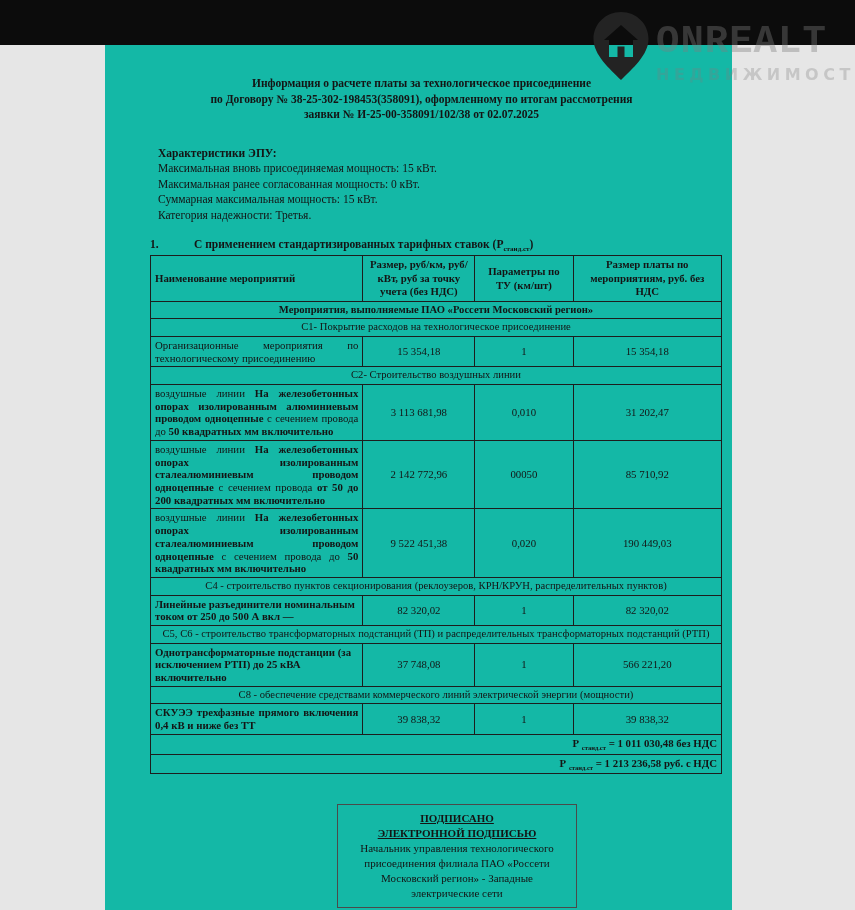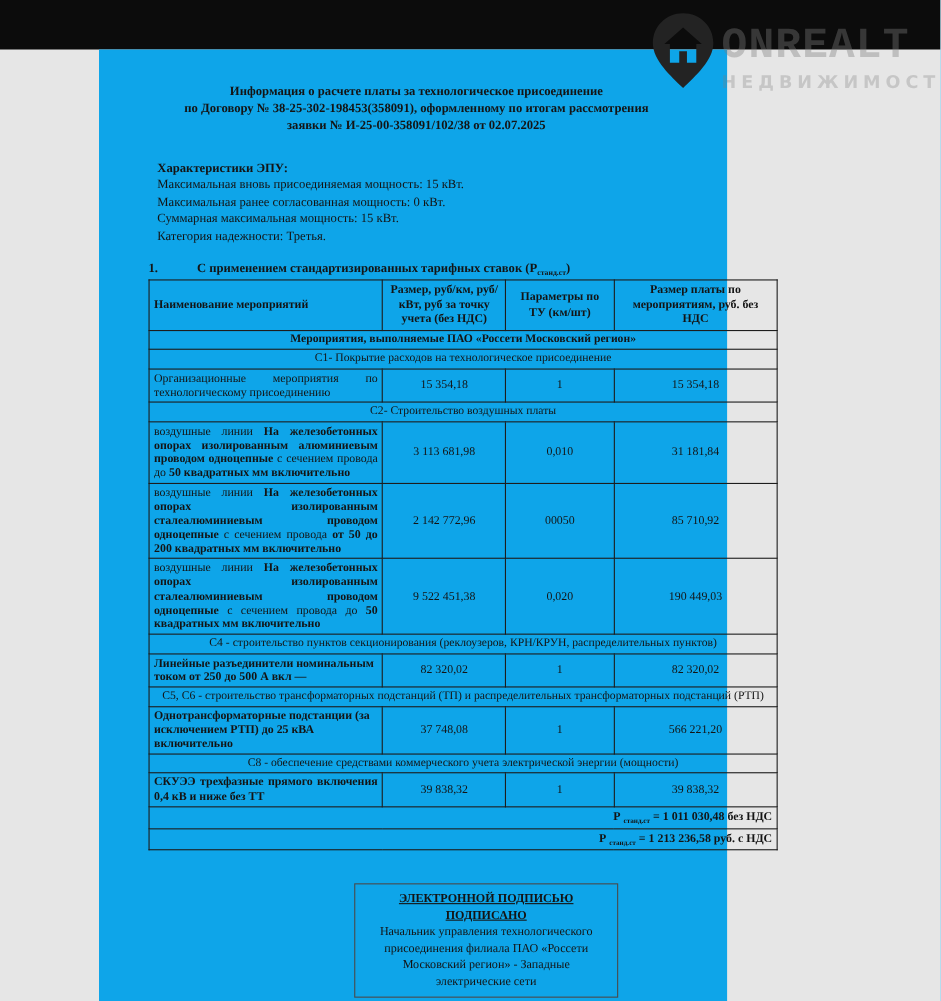--- a/index.html
+++ b/index.html
@@ -2,21 +2,21 @@
 <html><head>
 <meta charset="utf-8">
 <style>
   html,body{margin:0;padding:0;}
   .stage{
     position:relative; width:855px; height:910px;
     background:#e6e6e6; overflow:hidden;
     font-family:"Liberation Serif", serif; color:#141414;
   }
   .black-bar{position:absolute; top:0; left:0; width:855px; height:45px; background:#0c0c0c;}
-  .page{position:absolute; left:90px; top:45px; width:571px; height:865px; background:#0ea5e9;}
+  .page{position:absolute; left:105px; top:45px; width:627px; height:865px; background:#14b8a6;}
 
   
   .watermark{position:absolute; top:11px; left:592px; display:flex; align-items:flex-start; z-index:5; pointer-events:none;}
   .pin{width:58px; height:70px; flex:0 0 auto;}
   .wm-text{margin-left:6px; margin-top:12px; font-family:"DejaVu Sans", sans-serif;}
   .wm-brand{font-size:39px; font-weight:bold; letter-spacing:1px; line-height:1.0; color:rgba(125,125,125,0.38); white-space:nowrap;font-family:Liberation Mono, monospace;}
   .wm-sub{font-size:16px; font-weight:bold; letter-spacing:4.5px; margin-top:3px; color:rgba(125,125,125,0.30); white-space:nowrap;}
 
   
   .doc-title{margin:31px 30px 0 36px; text-align:center; font-weight:bold; font-size:11.5px; line-height:1.35;}
@@ -94,27 +94,27 @@
           <tr>
             <td colspan="4" class="band">С1- Покрытие расходов на технологическое присоединение</td>
           </tr>
           <tr>
             <td class="name just"><span>Организационные мероприятия по технологическому присоединению</span></td>
             <td class="val">15 354,18</td>
             <td class="val">1</td>
             <td class="val">15 354,18</td>
           </tr>
           <tr>
-            <td colspan="4" class="band">С2- Строительство воздушных платы</td>
+            <td colspan="4" class="band">С2- Строительство воздушных линии</td>
           </tr>
           <tr>
             <td class="name just"><span>воздушные линии </span><b>На железобетонных опорах изолированным алюминиевым проводом одноцепные</b><span> с сечением провода до </span><b>50 квадратных мм включительно</b></td>
             <td class="val">3 113 681,98</td>
             <td class="val">0,010</td>
-            <td class="val">31 181,84</td>
+            <td class="val">31 202,47</td>
           </tr>
           <tr>
             <td class="name just"><span>воздушные линии </span><b>На железобетонных опорах изолированным сталеалюминиевым проводом одноцепные</b><span> с сечением провода </span><b>от 50 до 200 квадратных мм включительно</b></td>
             <td class="val">2 142 772,96</td>
             <td class="val">00050</td>
             <td class="val">85 710,92</td>
           </tr>
           <tr>
             <td class="name just"><span>воздушные линии </span><b>На железобетонных опорах изолированным сталеалюминиевым проводом одноцепные</b><span> с сечением провода до </span><b>50 квадратных мм включительно</b></td>
             <td class="val">9 522 451,38</td>
@@ -133,40 +133,40 @@
           <tr>
             <td colspan="4" class="band">С5, С6 - строительство трансформаторных подстанций (ТП) и распределительных трансформаторных подстанций (РТП)</td>
           </tr>
           <tr>
             <td class="name"><b>Однотрансформаторные подстанции (за исключением РТП) до 25 кВА включительно</b></td>
             <td class="val">37 748,08</td>
             <td class="val">1</td>
             <td class="val">566 221,20</td>
           </tr>
           <tr>
-            <td colspan="4" class="band">С8 - обеспечение средствами коммерческого учета электрической энергии (мощности)</td>
+            <td colspan="4" class="band">С8 - обеспечение средствами коммерческого линий электрической энергии (мощности)</td>
           </tr>
           <tr>
             <td class="name just"><b>СКУЭЭ трехфазные прямого включения 0,4 кВ и ниже без ТТ</b></td>
             <td class="val">39 838,32</td>
             <td class="val">1</td>
             <td class="val">39 838,32</td>
           </tr>
           <tr>
             <td colspan="4" class="sum"><span>Р </span><sub>станд.ст</sub><span> = 1 011 030,48 без НДС</span></td>
           </tr>
           <tr>
             <td colspan="4" class="sum"><span>Р </span><sub>станд.ст</sub><span> = 1 213 236,58 руб. с НДС</span></td>
           </tr>
         </tbody>
       </table>
 
     <div class="sig">
+      <div class="sig-bold">ПОДПИСАНО</div>
       <div class="sig-bold">ЭЛЕКТРОННОЙ ПОДПИСЬЮ</div>
-      <div class="sig-bold">ПОДПИСАНО</div>
       <div>Начальник управления технологического присоединения филиала ПАО «Россети Московский регион» - Западные электрические сети</div>
 
     </div>
 
   </div>
 
   <div class="watermark">
     <svg class="pin" viewBox="0 0 58 70" xmlns="http://www.w3.org/2000/svg">
       <path fill="#232323" fill-rule="evenodd" d="M29 1 C13.5 1 1.5 13 1.5 28 C1.5 44 18 58 29 69 C40 58 56.5 44 56.5 28 C56.5 13 44.5 1 29 1 Z
         M29 14 L12 29 L17 29 L17 46 L25.5 46 L25.5 35.5 L32.5 35.5 L32.5 46 L41 46 L41 29 L46 29 Z"></path>

